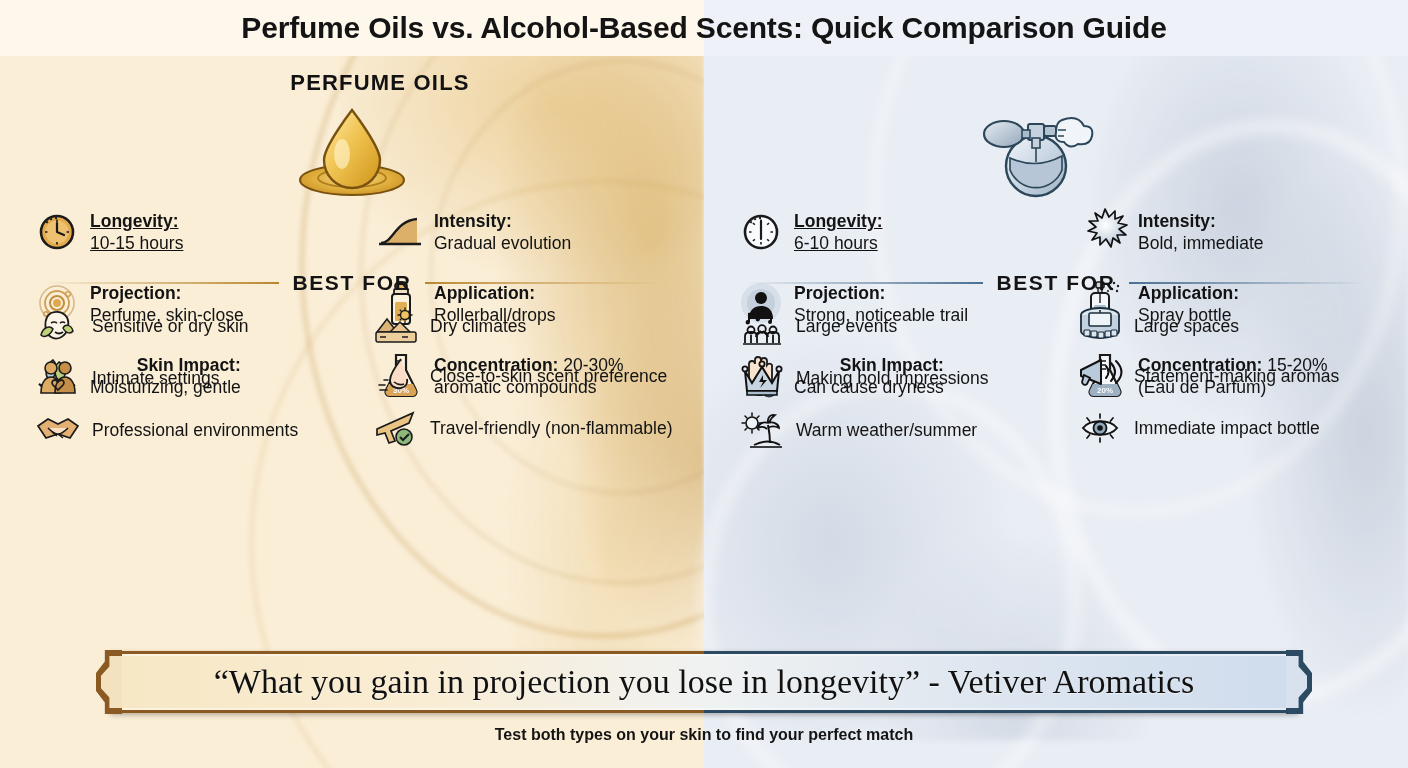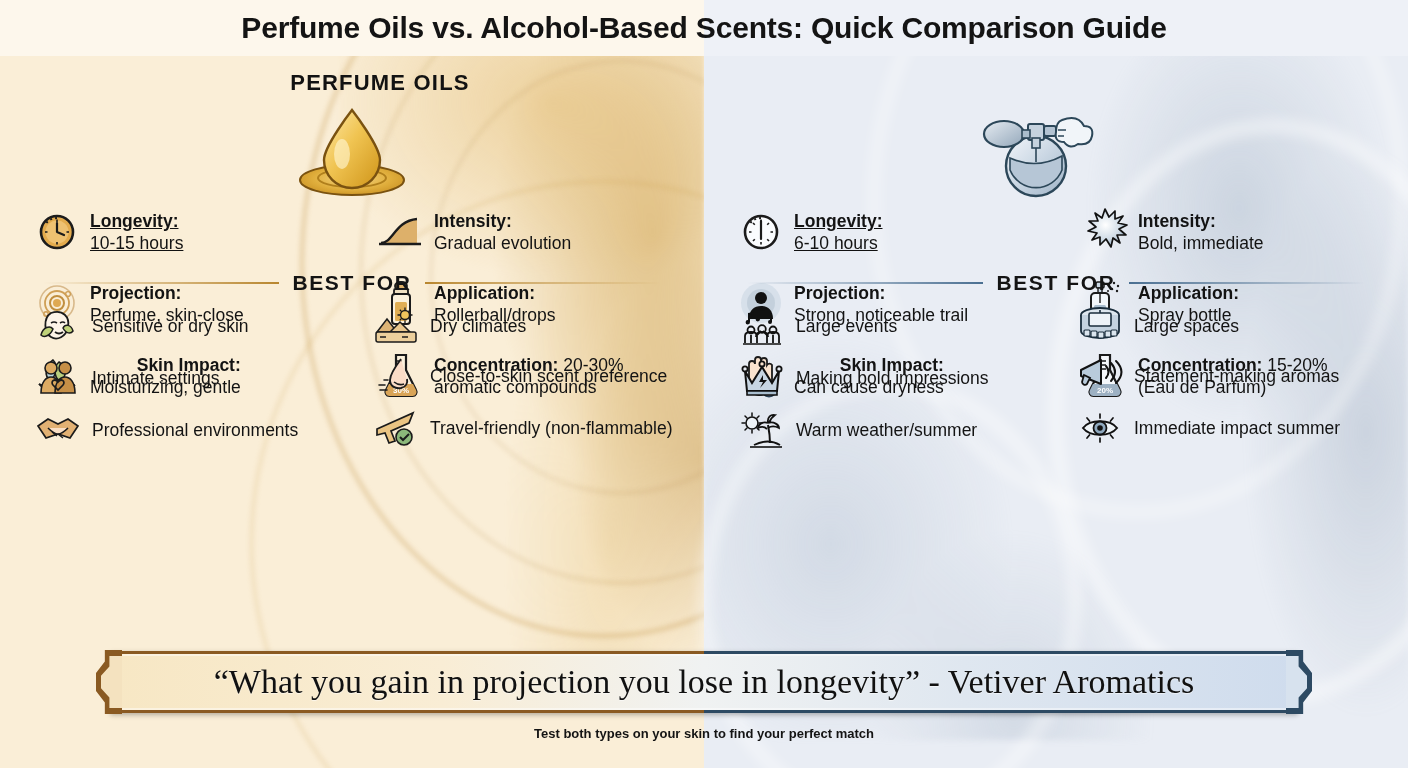--- a/index.html
+++ b/index.html
@@ -120,21 +120,21 @@
   .q-end.right::after{content:"";position:absolute;right:5px;top:6px;width:21px;height:52px;background:#d7e2ee;clip-path:polygon(0 0,0 100%,60% 100%,60% 80%,100% 62%,100% 38%,60% 20%,60% 0);}
   .quote-text{
     position:absolute;left:0;top:0;width:1216px;height:62px;
     display:flex;align-items:center;justify-content:center;
     font-family:"Liberation Serif", serif;font-size:34px;color:#111;
     text-shadow:0 1px 1px rgba(255,255,255,.6);
   }
 
   .footnote{
     position:absolute;left:0;top:726px;width:1408px;text-align:center;
-    font-size:13px;font-weight:bold;color:#141414;z-index:8;
+    font-size:16px;font-weight:bold;color:#141414;z-index:8;
   }
 
   svg{display:block;overflow:visible;}
 </style>
 </head>
 <body>
 
 <div class="canvas">
 
   <div class="bg-left">
@@ -606,21 +606,21 @@
         <span class="ic">
           <svg width="44" height="42" viewBox="0 0 44 42">
             <path d="M5 21 C12 12 32 12 39 21 C32 30 12 30 5 21 Z" fill="#eff4f8" stroke="#111" stroke-width="2"></path>
             <circle cx="22" cy="21" r="6.5" fill="#8fa9bf" stroke="#111" stroke-width="1.8"></circle>
             <circle cx="22" cy="21" r="2.8" fill="#111"></circle>
             <g stroke="#111" stroke-width="1.7" stroke-linecap="round">
                 <path d="M22 7v4M9 11l2.5 3M35 11l-2.5 3M22 35v-4M9 31l2.5-3M35 31l-2.5-3"></path>
               </g>
           </svg>
         </span>
-        <span class="tx">Immediate impact summer</span>
+        <span class="tx">Immediate impact bottle</span>
       </div>
     </div>
   </div>
 
   <div class="quote-wrap">
     <div class="quote-plate"></div>
     <div class="qborder-l"></div>
     <div class="qborder-r"></div>
     <div class="q-end left"></div>
     <div class="q-end right"></div>

